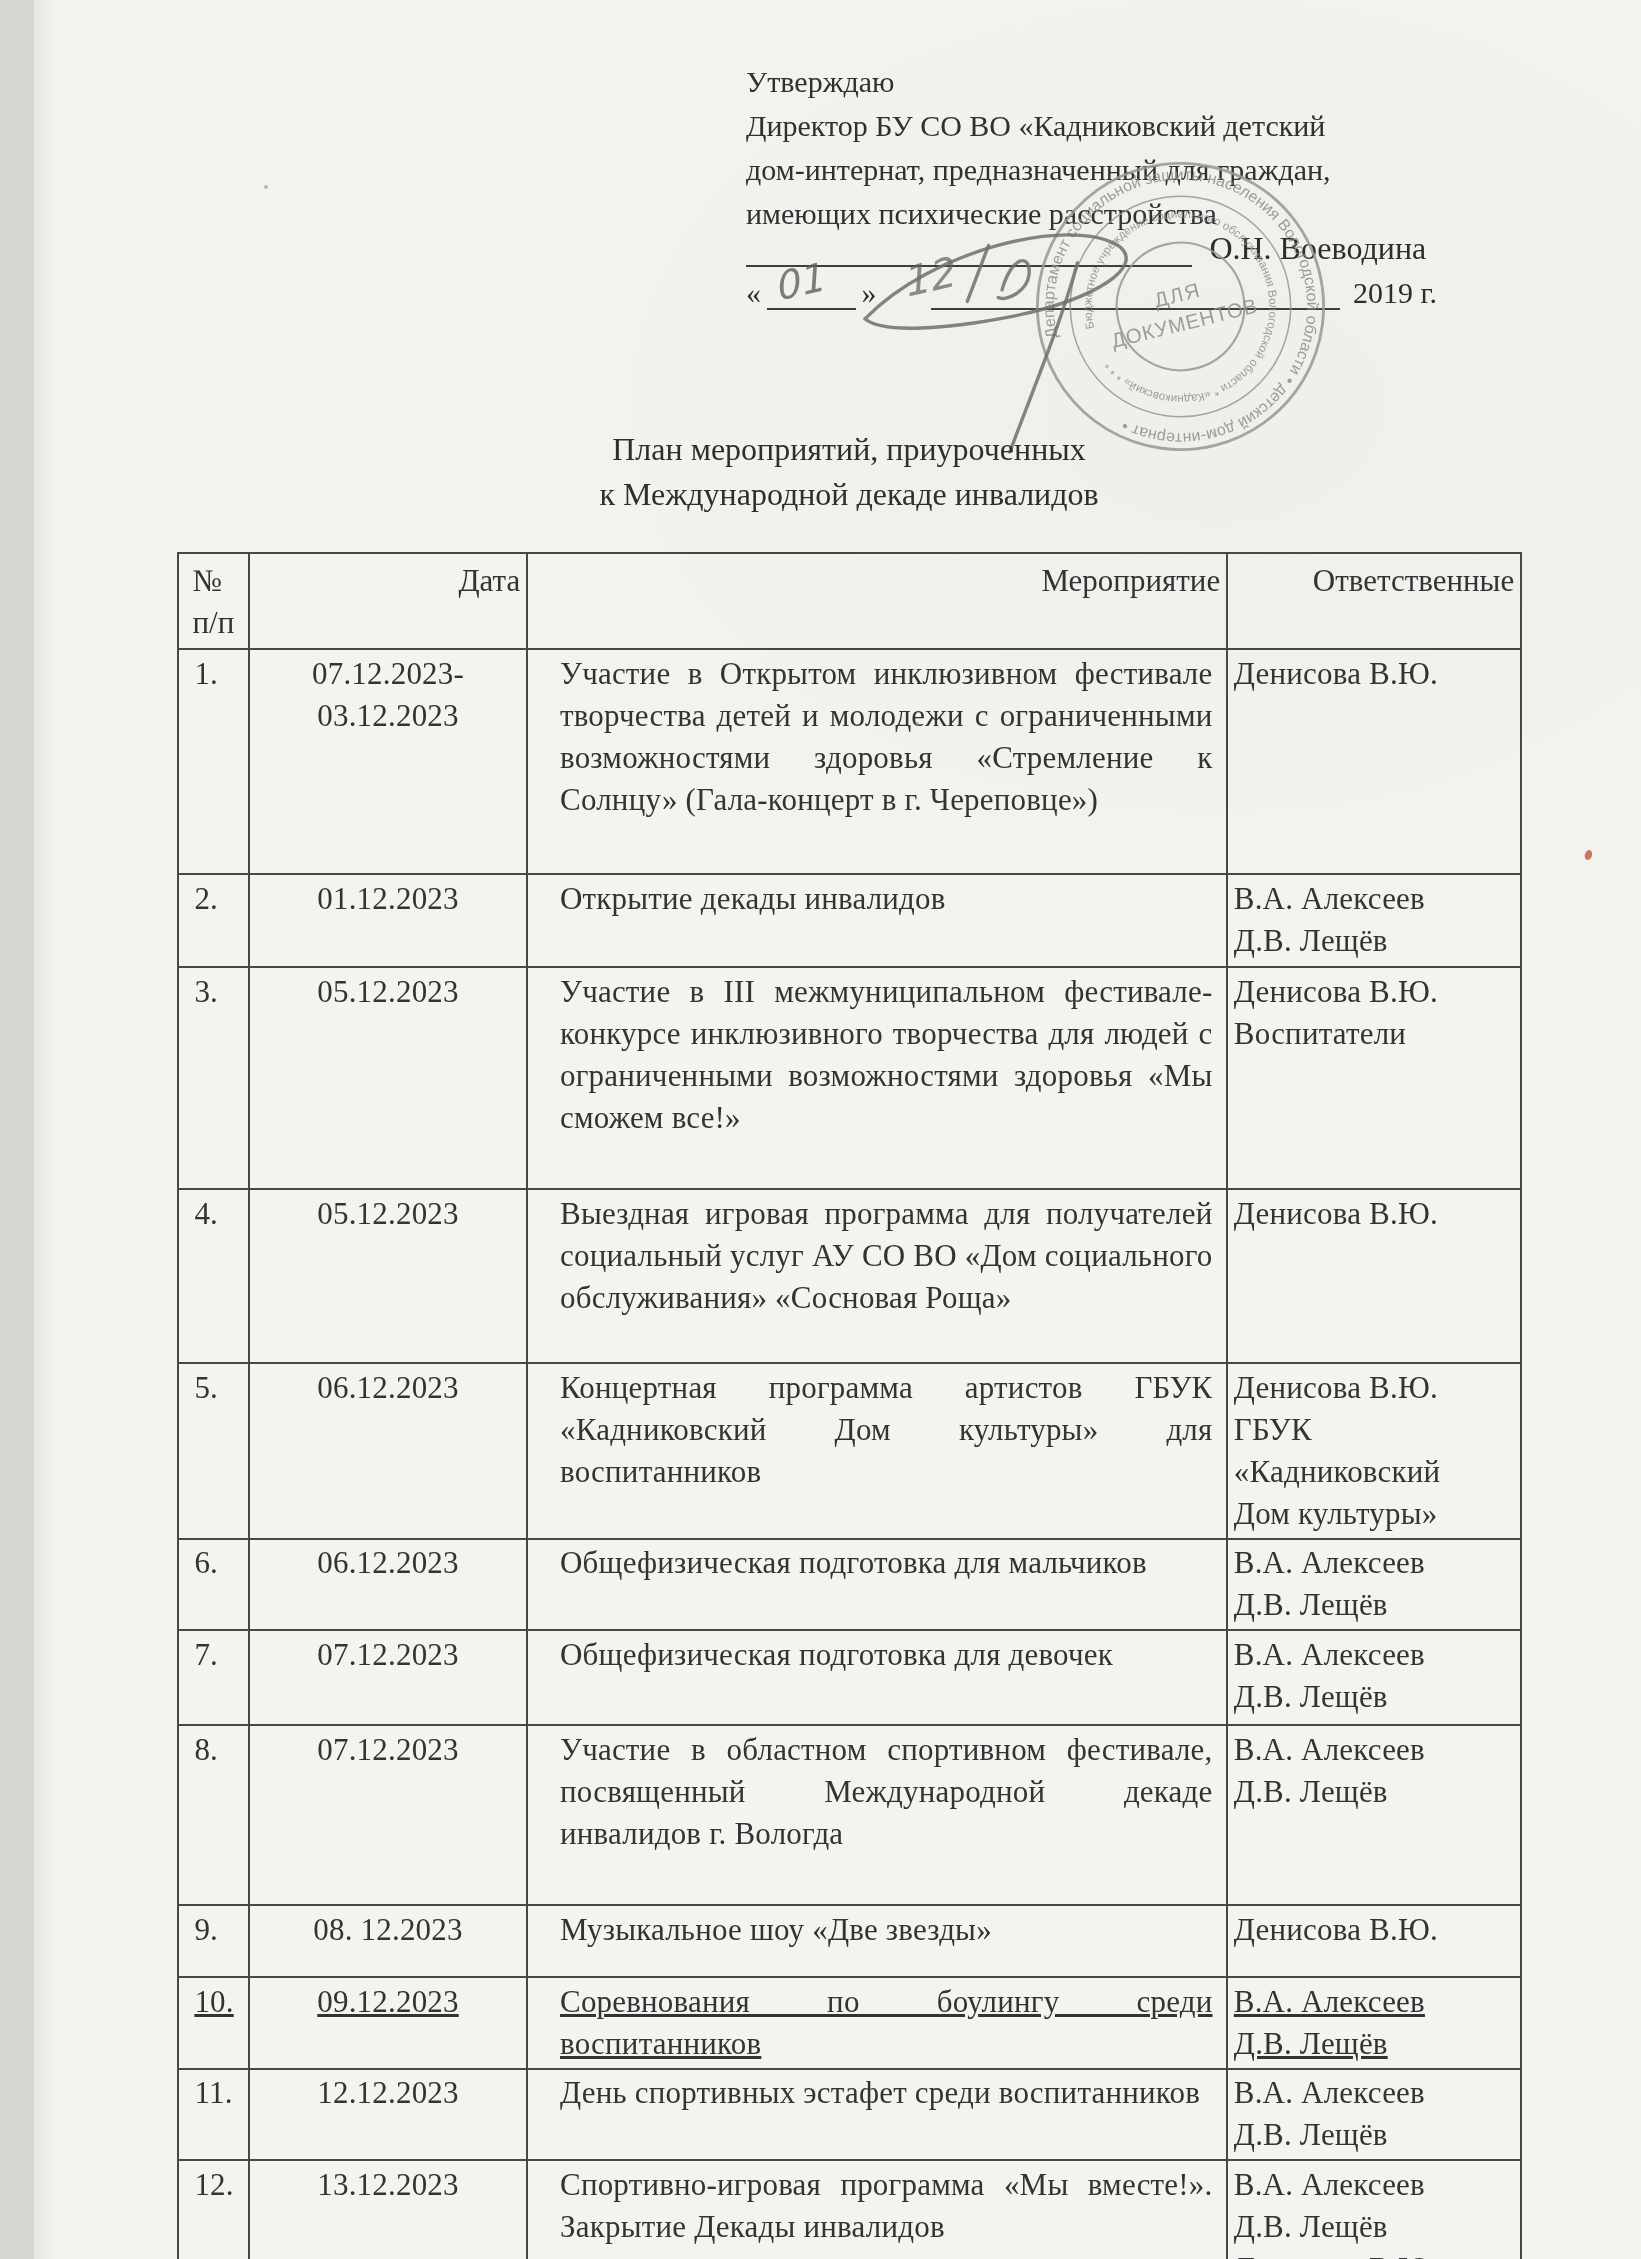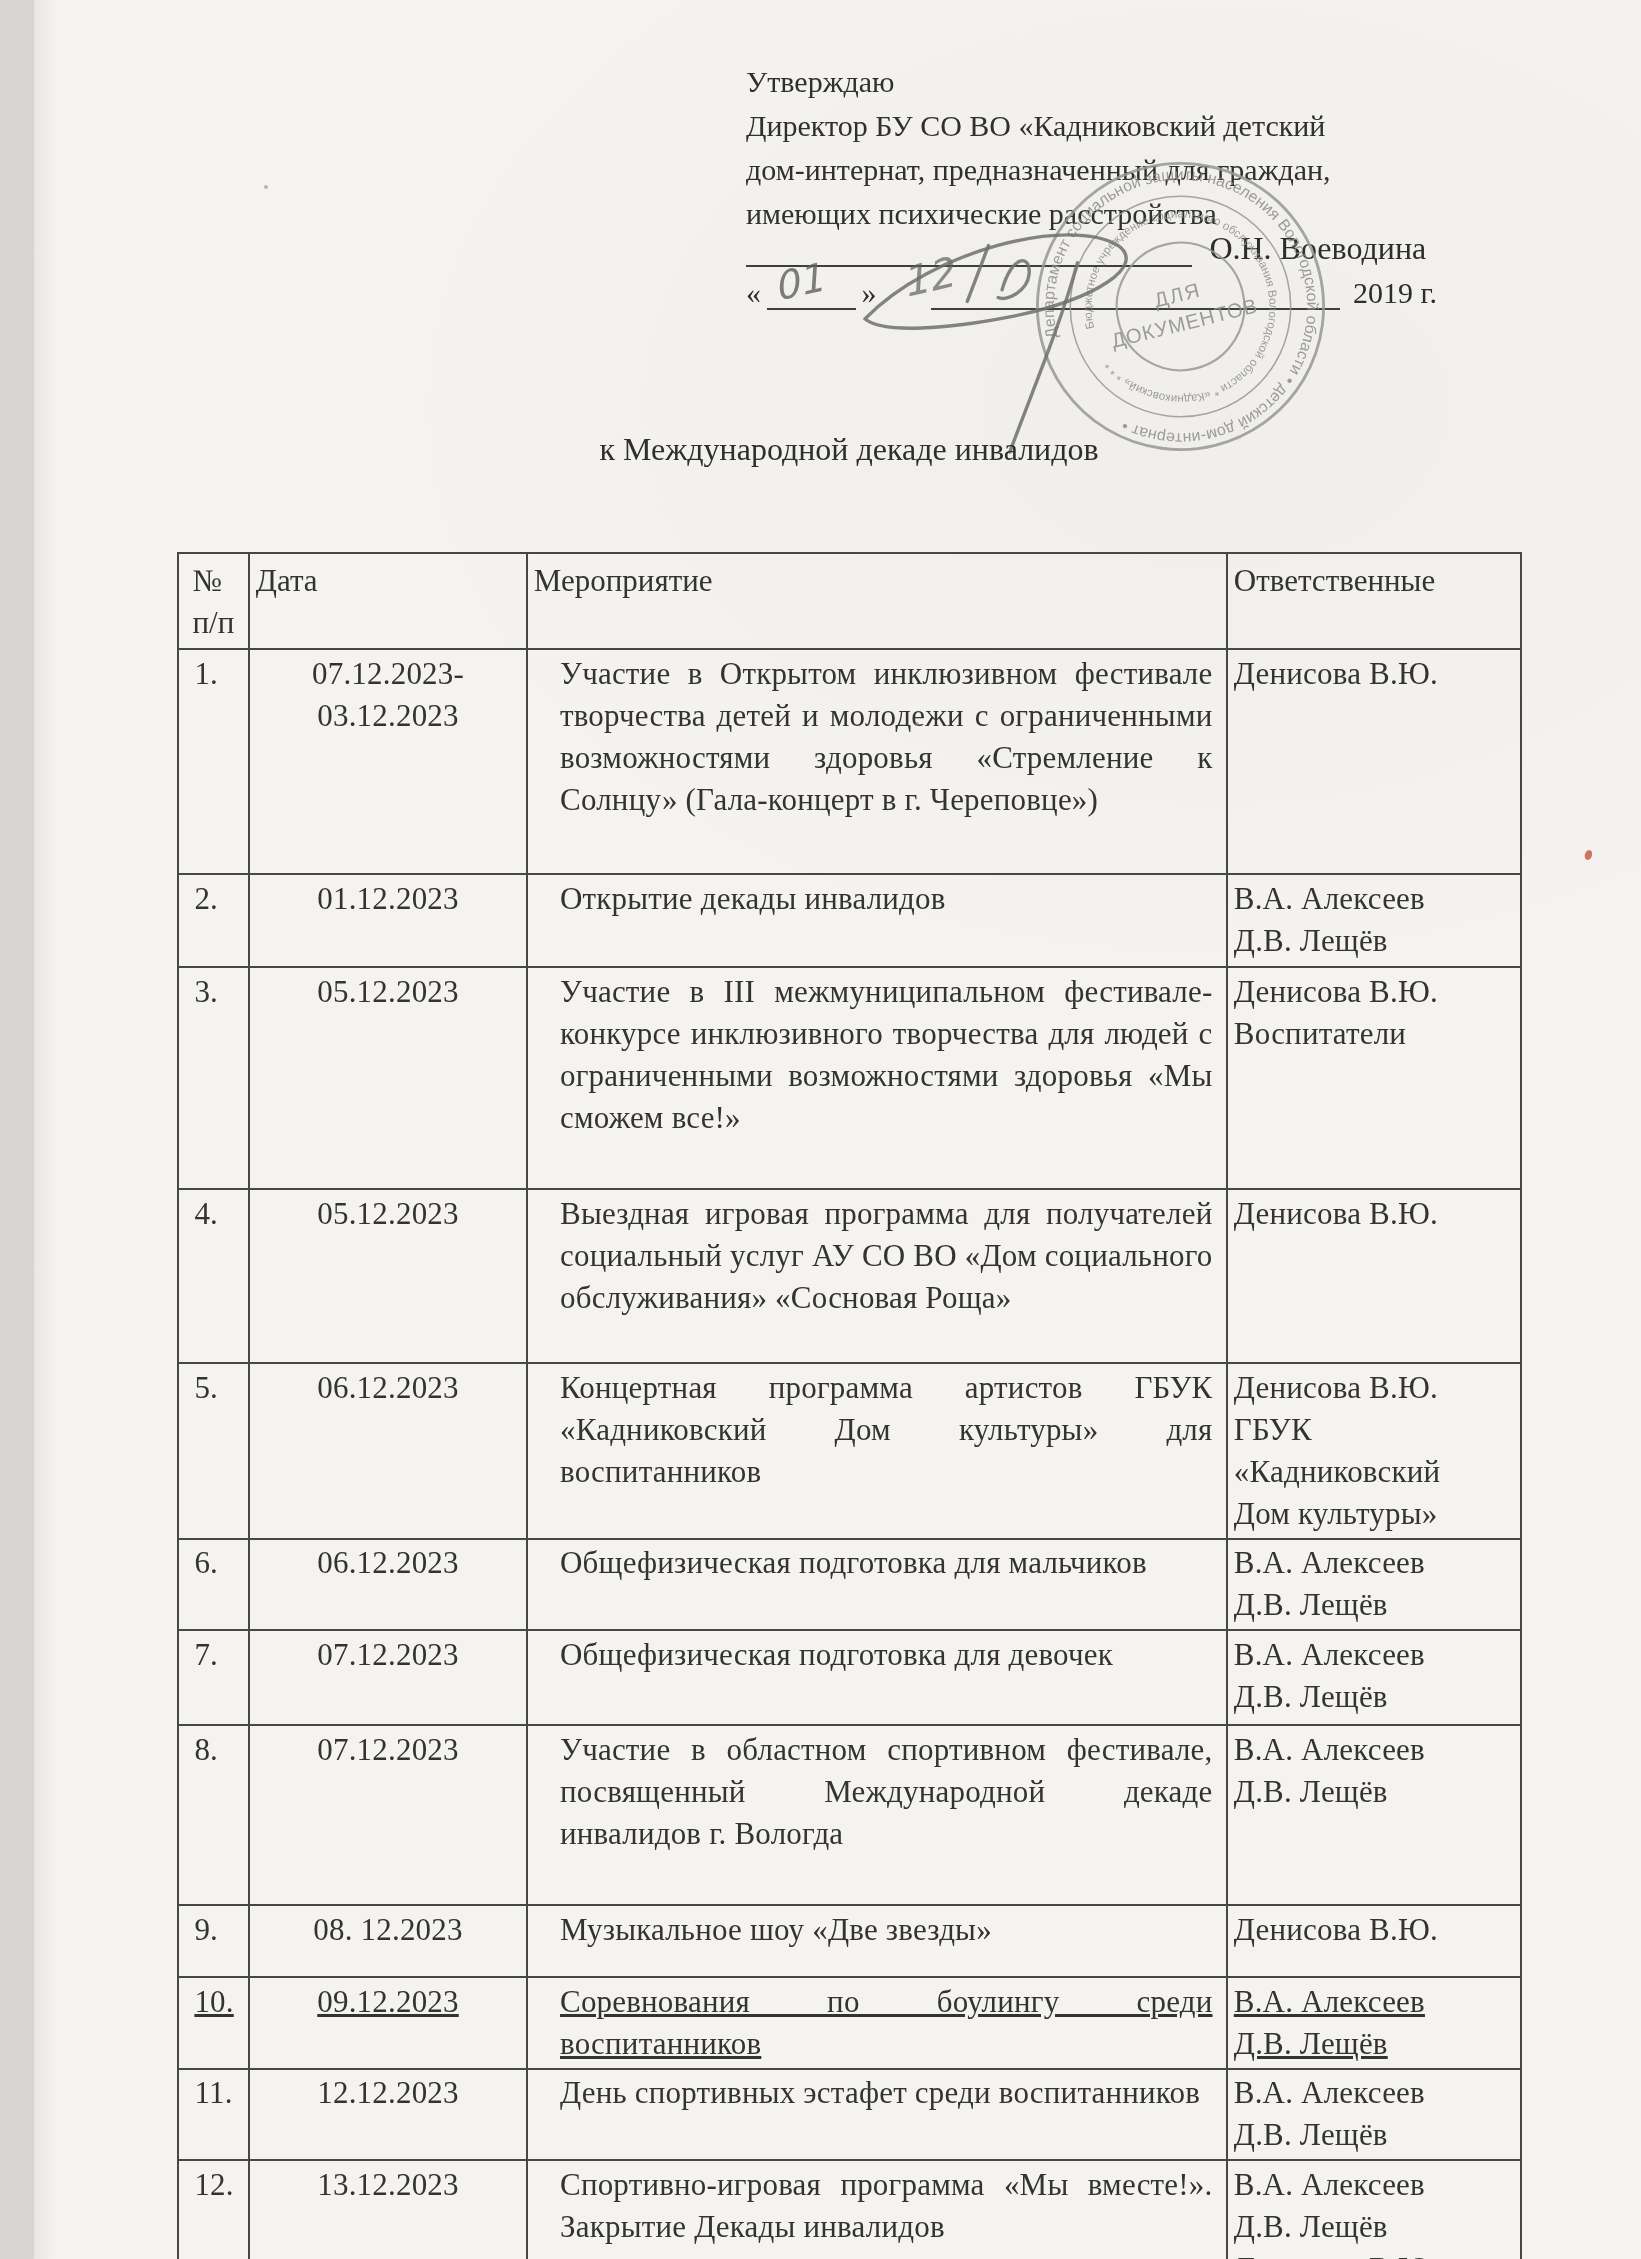--- a/index.html
+++ b/index.html
@@ -32,21 +32,21 @@
   
   .flourish{position:absolute;left:657px;top:174px;width:850px;height:309px;pointer-events:none;}
   .flourish path{fill:none;stroke:#6f6f6f;stroke-width:3.5;stroke-linecap:round;opacity:.85;}
   
   .doc-title{position:absolute;left:143px;top:427px;width:1344px;text-align:center;font-size:32px;line-height:45px;color:#2e2e2e;}
   
   .plan-table{position:absolute;left:143px;top:552px;width:1344px;border-collapse:collapse;table-layout:fixed;font-size:31px;color:#333;}
   .plan-table th,.plan-table td{border:2.4px solid #474747;vertical-align:top;font-weight:normal;}
   .plan-table{border:2.9px solid #3f3f3f;}
   th.h-num{white-space:pre-line;text-align:left;padding:5.8px 3.9px 3.9px 13.5px;line-height:42px;}
-  th{padding:5.8px 5.8px 3.9px;line-height:42px;text-align:left;}
+  th{padding:5.8px 5.8px 3.9px;line-height:42px;text-align:right;}
   td{padding:2.9px 9.7px;line-height:42px;letter-spacing:0.2px;}
   td.c-num{text-align:left;padding-left:15.4px;}
   td.c-date{text-align:center;padding-left:3.9px;padding-right:3.9px;}
   td.c-event{text-align:justify;text-align-last:left;padding-left:32px;padding-right:13.5px;}
   td.c-resp{text-align:left;padding-left:5.8px;padding-right:5.8px;}
   tbody tr:nth-child(1) td{height:218px;}
   tbody tr:nth-child(2) td{height:85px;}
   tbody tr:nth-child(3) td{height:214px;}
   tbody tr:nth-child(4) td{height:166px;}
   tbody tr:nth-child(5) td{height:166px;}
@@ -108,20 +108,21 @@
   </svg>
 
   <svg class="flourish" viewBox="0 0 880 320">
     <path d="M 180 150 C 250 78, 392 44, 442 74 C 472 95, 420 130, 330 148 C 268 160, 198 166, 180 150"></path>
     <path d="M 400 92 C 382 158, 352 228, 330 288"></path>
     <path d="M 286 132 L 308 74"></path>
     <path d="M 322 120 C 332 84, 352 82, 350 104 C 348 122, 326 132, 318 128"></path>
   </svg>
 
   <div class="doc-title">
+    <div>План мероприятий, приуроченных</div>
     <div>к Международной декаде инвалидов</div>
   </div>
 
   <table class="plan-table">
     <colgroup>
       <col style="width:71px">
         <col style="width:278px">
         <col style="width:700px">
         <col style="width:294px">
     </colgroup>

